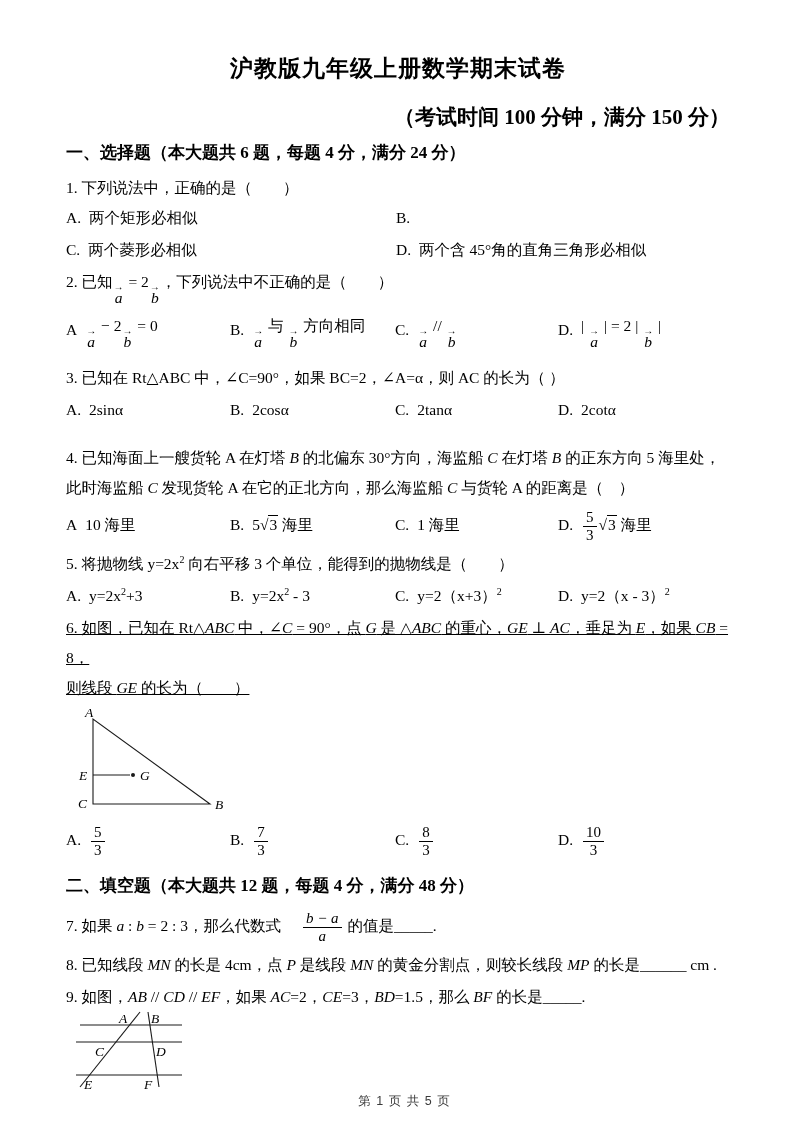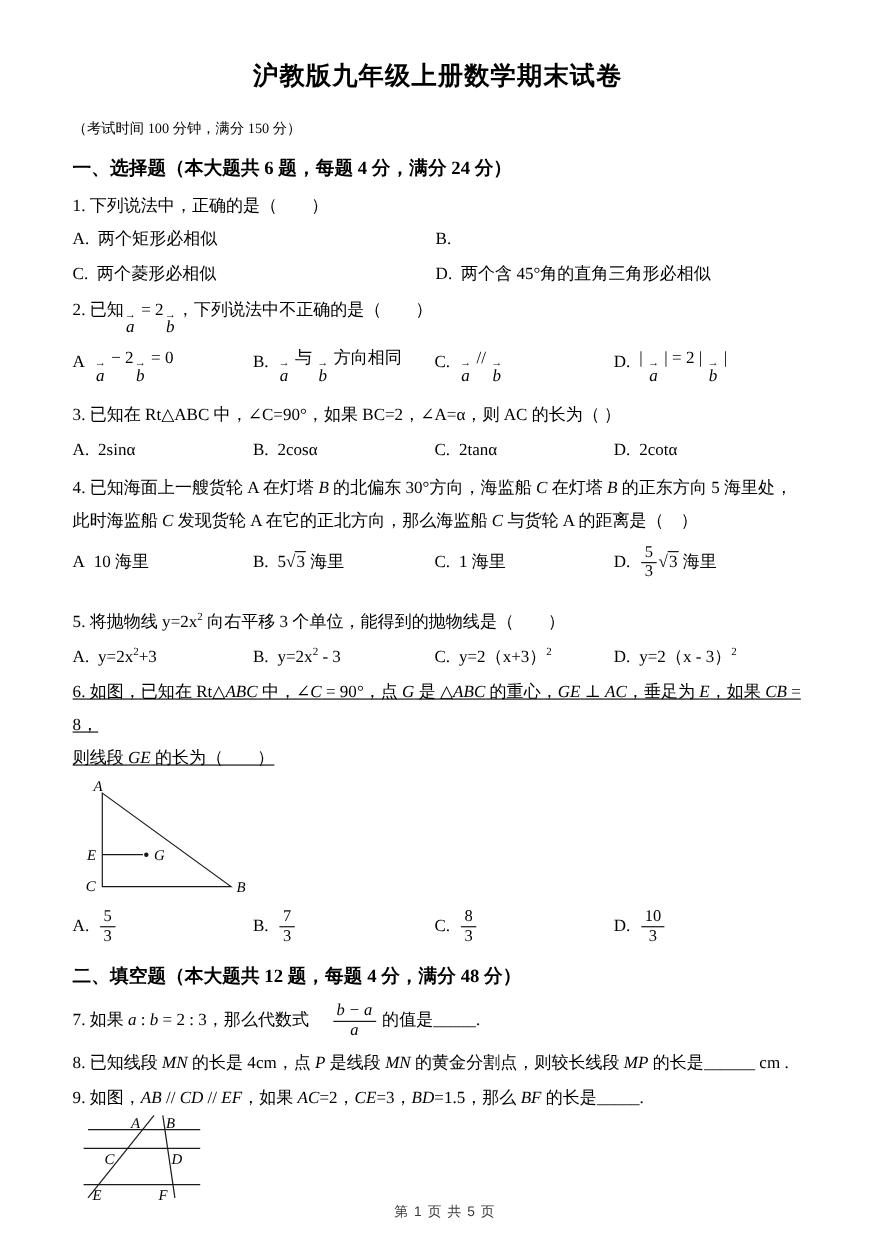--- a/index.html
+++ b/index.html
@@ -13,33 +13,33 @@
     padding-left:16px;
   }
   .content{position:absolute;left:66px;top:0;width:664px;}
   .doc-title{
     padding-top:52px;
     text-align:center;
     font-size:23px;font-weight:bold;
     line-height:34px;letter-spacing:1px;
   }
   .doc-subtitle{
-    margin-top:20px;text-align:left;
-    font-size:13px;font-weight:normal;line-height:22px;
+    margin-top:20px;text-align:right;
+    font-size:21px;font-weight:bold;line-height:22px;
   }
   .sec-head{
     margin-top:13px;
     font-size:17px;font-weight:bold;line-height:24px;
   }
   .stem{font-size:15.5px;line-height:30px;}
   .q1stem{margin-top:8px;}
   .q2stem{margin-top:4px;}
   .q3stem{margin-top:14px;}
-  .q4stem{margin-top:6px;}
-  .q5stem{margin-top:20px;}
+  .q4stem{margin-top:20px;}
+  .q5stem{margin-top:4px;}
   .q6stem{margin-top:4px;text-decoration:underline;}
   .opts{display:grid;font-size:15.5px;line-height:26px;}
   .opts2{grid-template-columns:330px auto;margin-top:2px;row-gap:6px;}
   .opts4{grid-template-columns:164px 165px 163px auto;}
   .o1{margin-top:2px;}
   .o2{margin-top:6px;line-height:30px;}
   .o3{margin-top:4px;}
   .o4{margin-top:2px;line-height:40px;}
   .o5{margin-top:4px;}
   .o6{margin-top:0px;line-height:42px;}

